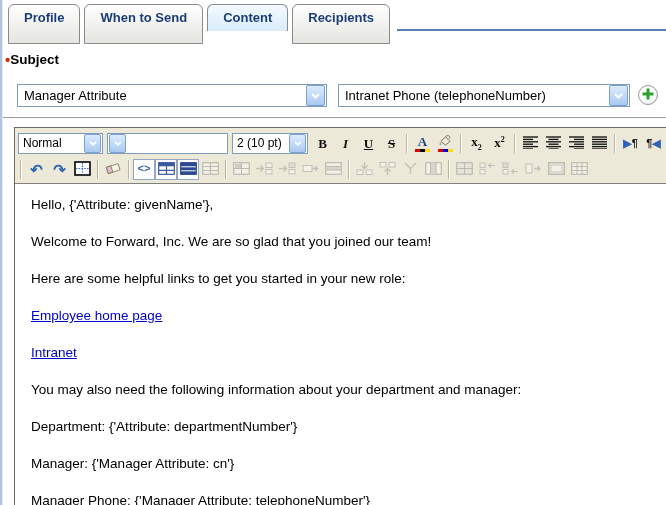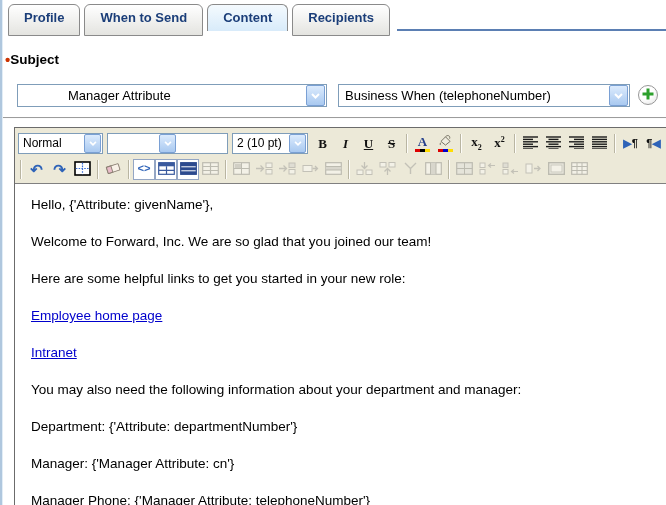--- a/index.html
+++ b/index.html
@@ -4,21 +4,21 @@
 <style>
   html,body{margin:0;padding:0;}
   body{width:666px;height:505px;overflow:hidden;background:#fff;
        font-family:"Liberation Sans",sans-serif;color:#000;}
   .page{position:relative;width:666px;height:505px;overflow:hidden;}
   .left-frame{position:absolute;left:0;top:0;width:2px;height:100%;
               background:#afc7de;border-right:1px solid #e2edf6;z-index:5;}
 
   
   .tabstrip{position:absolute;top:4px;left:8px;display:flex;gap:4px;z-index:3;}
-  .tab{box-sizing:border-box;height:32px;padding:5px 15px 0;
+  .tab{box-sizing:border-box;height:40px;padding:5px 15px 0;
        background:linear-gradient(#ffffff,#e4e4e0);
        border:1px solid #8a8a8a;border-radius:6px 6px 0 0;
        font-weight:bold;font-size:13px;color:#1b3e79;cursor:pointer;white-space:nowrap;}
   .tab.active{height:27px;background:linear-gradient(#f4fafe,#d8ebfa);border-bottom:none;}
   .tabline{position:absolute;top:29px;left:397px;right:0;height:2px;background:#5b7fb3;z-index:2;}
 
   
   .subject-row{position:absolute;top:50px;left:5px;width:656px;height:16px;}
   .req{color:#cc3300;font-size:15px;font-weight:bold;vertical-align:middle;}
   .subject-label{font-weight:bold;font-size:13.5px;vertical-align:middle;}
@@ -27,39 +27,39 @@
        font-size:13px;padding:2px 4px;outline:none;}
 
   
   .attr-row{position:absolute;top:84px;left:0;width:666px;height:24px;}
   .xpselect{position:absolute;box-sizing:border-box;height:23px;background:#fff;
        border:1px solid #7f9db9;display:flex;align-items:center;cursor:pointer;}
   .xpselect .val{flex:1;padding:0 6px;font-size:13px;white-space:nowrap;overflow:hidden;}
   .xparrow{width:17px;height:19px;margin:1px;border:1px solid #7aa0d4;border-radius:2px;
        background:linear-gradient(#dcebfd,#a9c9f0);display:flex;align-items:center;
        justify-content:center;flex:none;}
-  .sel-category{left:17px;width:310px;padding-left:44px;}
+  .sel-category{left:17px;width:310px;}
   .sel-attribute{left:338px;width:292px;}
   .add-btn{position:absolute;left:638px;top:1px;width:20px;height:20px;border-radius:50%;
        background:radial-gradient(circle at 35% 30%,#ffffff 45%,#e2e2e2);
        border:1px solid #979797;cursor:pointer;display:flex;align-items:center;
        justify-content:center;padding:0;}
 
   .divider{position:absolute;top:117px;left:0;width:666px;height:0;
        border-top:1px solid #9c9c9c;border-bottom:1px solid #fbfbfb;}
 
   
   .editor{position:absolute;top:127px;left:14px;width:676px;height:420px;
        border:1px solid #6b6b6b;background:#fff;box-sizing:border-box;}
   .toolbar{background:#ece9d8;padding:2px 2px 1px;border-bottom:1px solid #808080;}
   .tb-row{display:flex;align-items:center;height:26px;}
   .sep{width:1px;height:19px;background:#b9b5a2;border-right:1px solid #fdfcf8;
        margin:0 3px;flex:none;}
   .tb-select{box-sizing:border-box;height:21px;border:1px solid #7f9db9;background:#fff;
-       display:flex;align-items:center;margin:0 3px 0 1px;cursor:pointer;flex:none;justify-content:center;}
+       display:flex;align-items:center;margin:0 3px 0 1px;cursor:pointer;flex:none;}
   .tb-select .val{flex:1;padding:0 4px;font-size:12px;white-space:nowrap;overflow:hidden;}
   .tb-select .xparrow{width:15px;height:17px;}
   .w-style{width:85px;} .w-font{width:121px;} .w-size{width:76px;}
   .tb-btn{width:23px;height:22px;display:flex;flex-direction:column;align-items:center;
        justify-content:center;background:transparent;border:none;padding:0;cursor:pointer;
        font-size:13px;color:#111;flex:none;line-height:1;}
   .boxed{box-sizing:border-box;border:1px solid #94a6c4;background:#fff;height:21px;width:22px;}
   .serif{font-family:"Liberation Serif",serif;font-weight:bold;}
   .it{font-style:italic;} .un{text-decoration:underline;} .st{text-decoration:line-through;}
   .glyph-a{font-family:"Liberation Serif",serif;font-weight:bold;color:#26418c;font-size:13px;}
@@ -98,21 +98,21 @@
   <div class="attr-row">
     <div class="xpselect sel-category">
       <span class="val">Manager Attribute</span>
       <span class="xparrow">
         <svg width="9" height="6" viewBox="0 0 9 6">
             <path d="M1 1 L4.5 4.5 L8 1" fill="none" stroke="#fff" stroke-width="2"></path>
           </svg>
       </span>
     </div>
     <div class="xpselect sel-attribute">
-      <span class="val">Business When (telephoneNumber)</span>
+      <span class="val">Intranet Phone (telephoneNumber)</span>
       <span class="xparrow">
         <svg width="9" height="6" viewBox="0 0 9 6">
             <path d="M1 1 L4.5 4.5 L8 1" fill="none" stroke="#fff" stroke-width="2"></path>
           </svg>
       </span>
     </div>
     <button class="add-btn">
       <span>
         <svg width="14" height="14" viewBox="0 0 14 14">
           <rect x="5.5" y="1.5" width="3" height="11" fill="#2ca02c"></rect>

